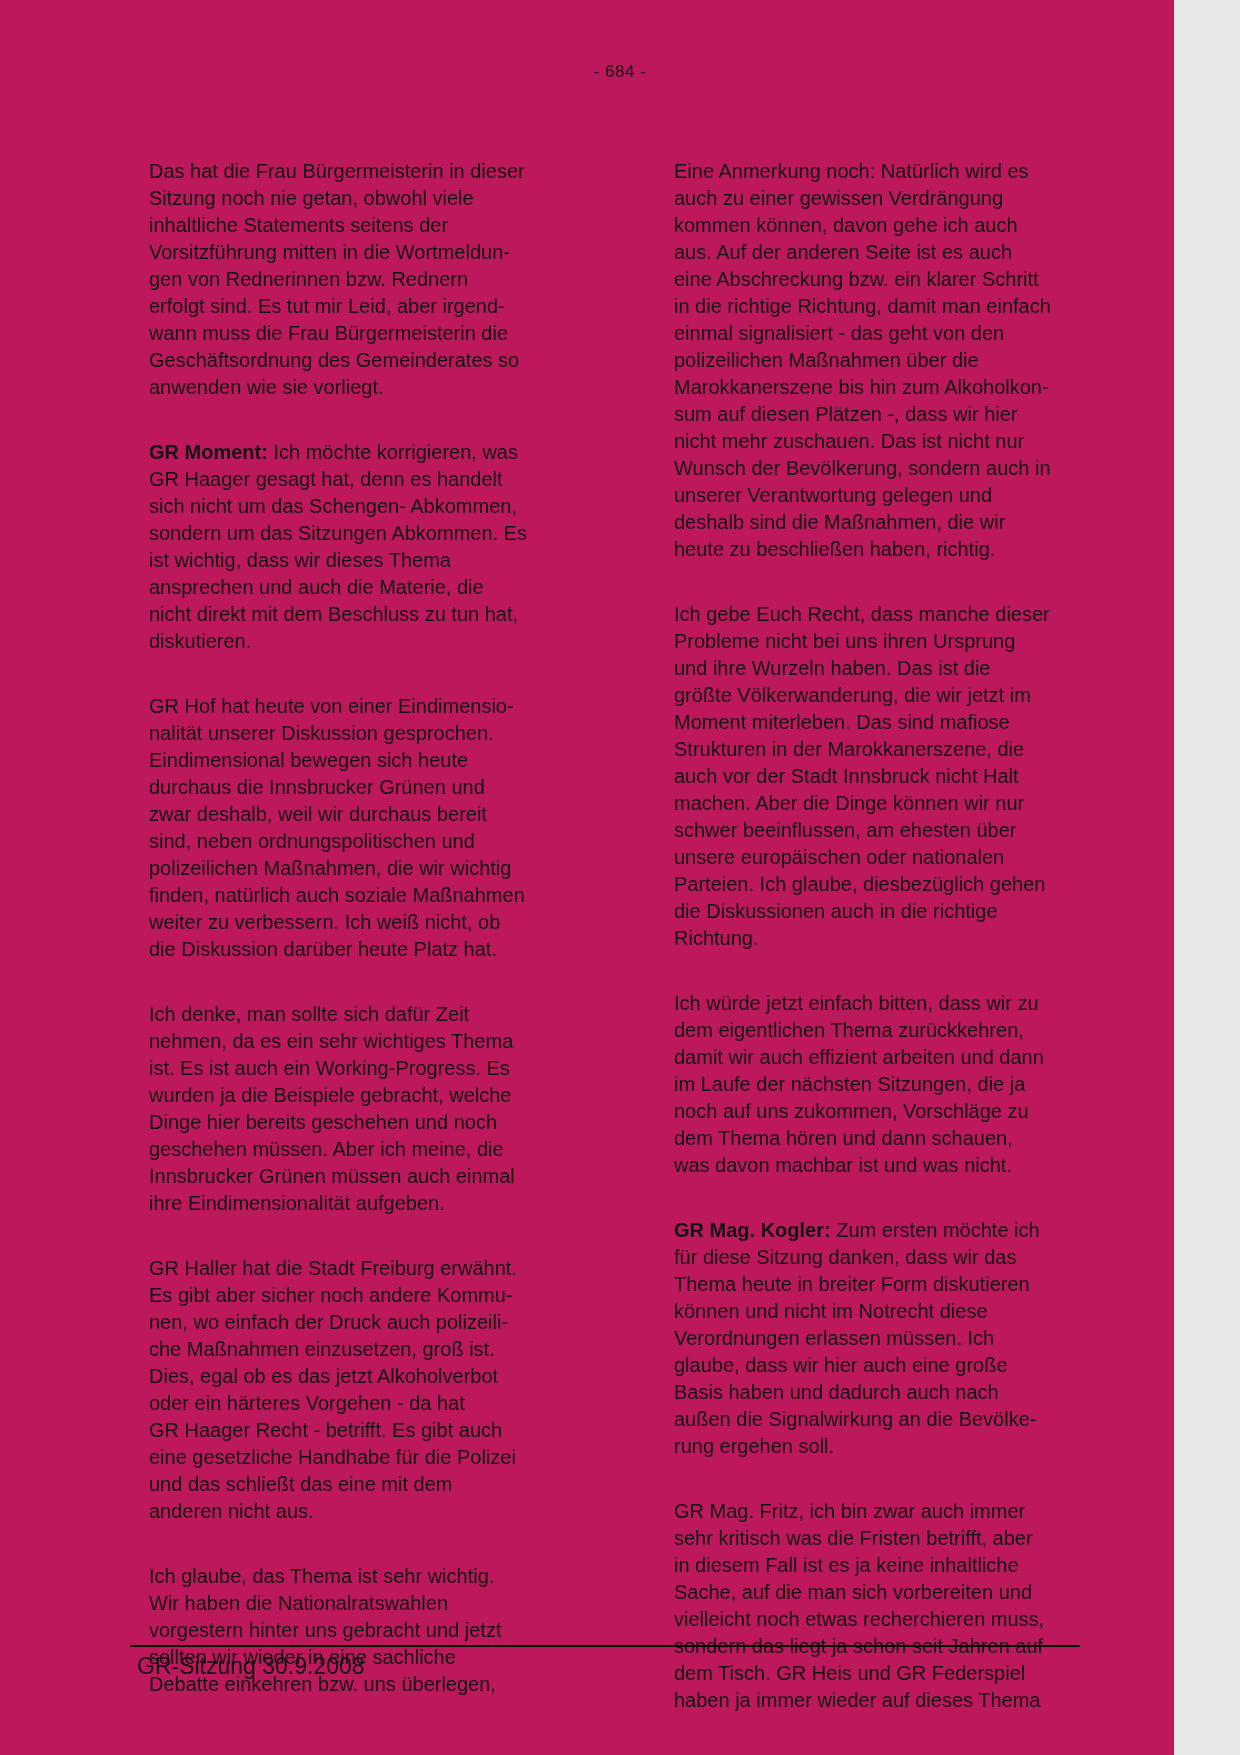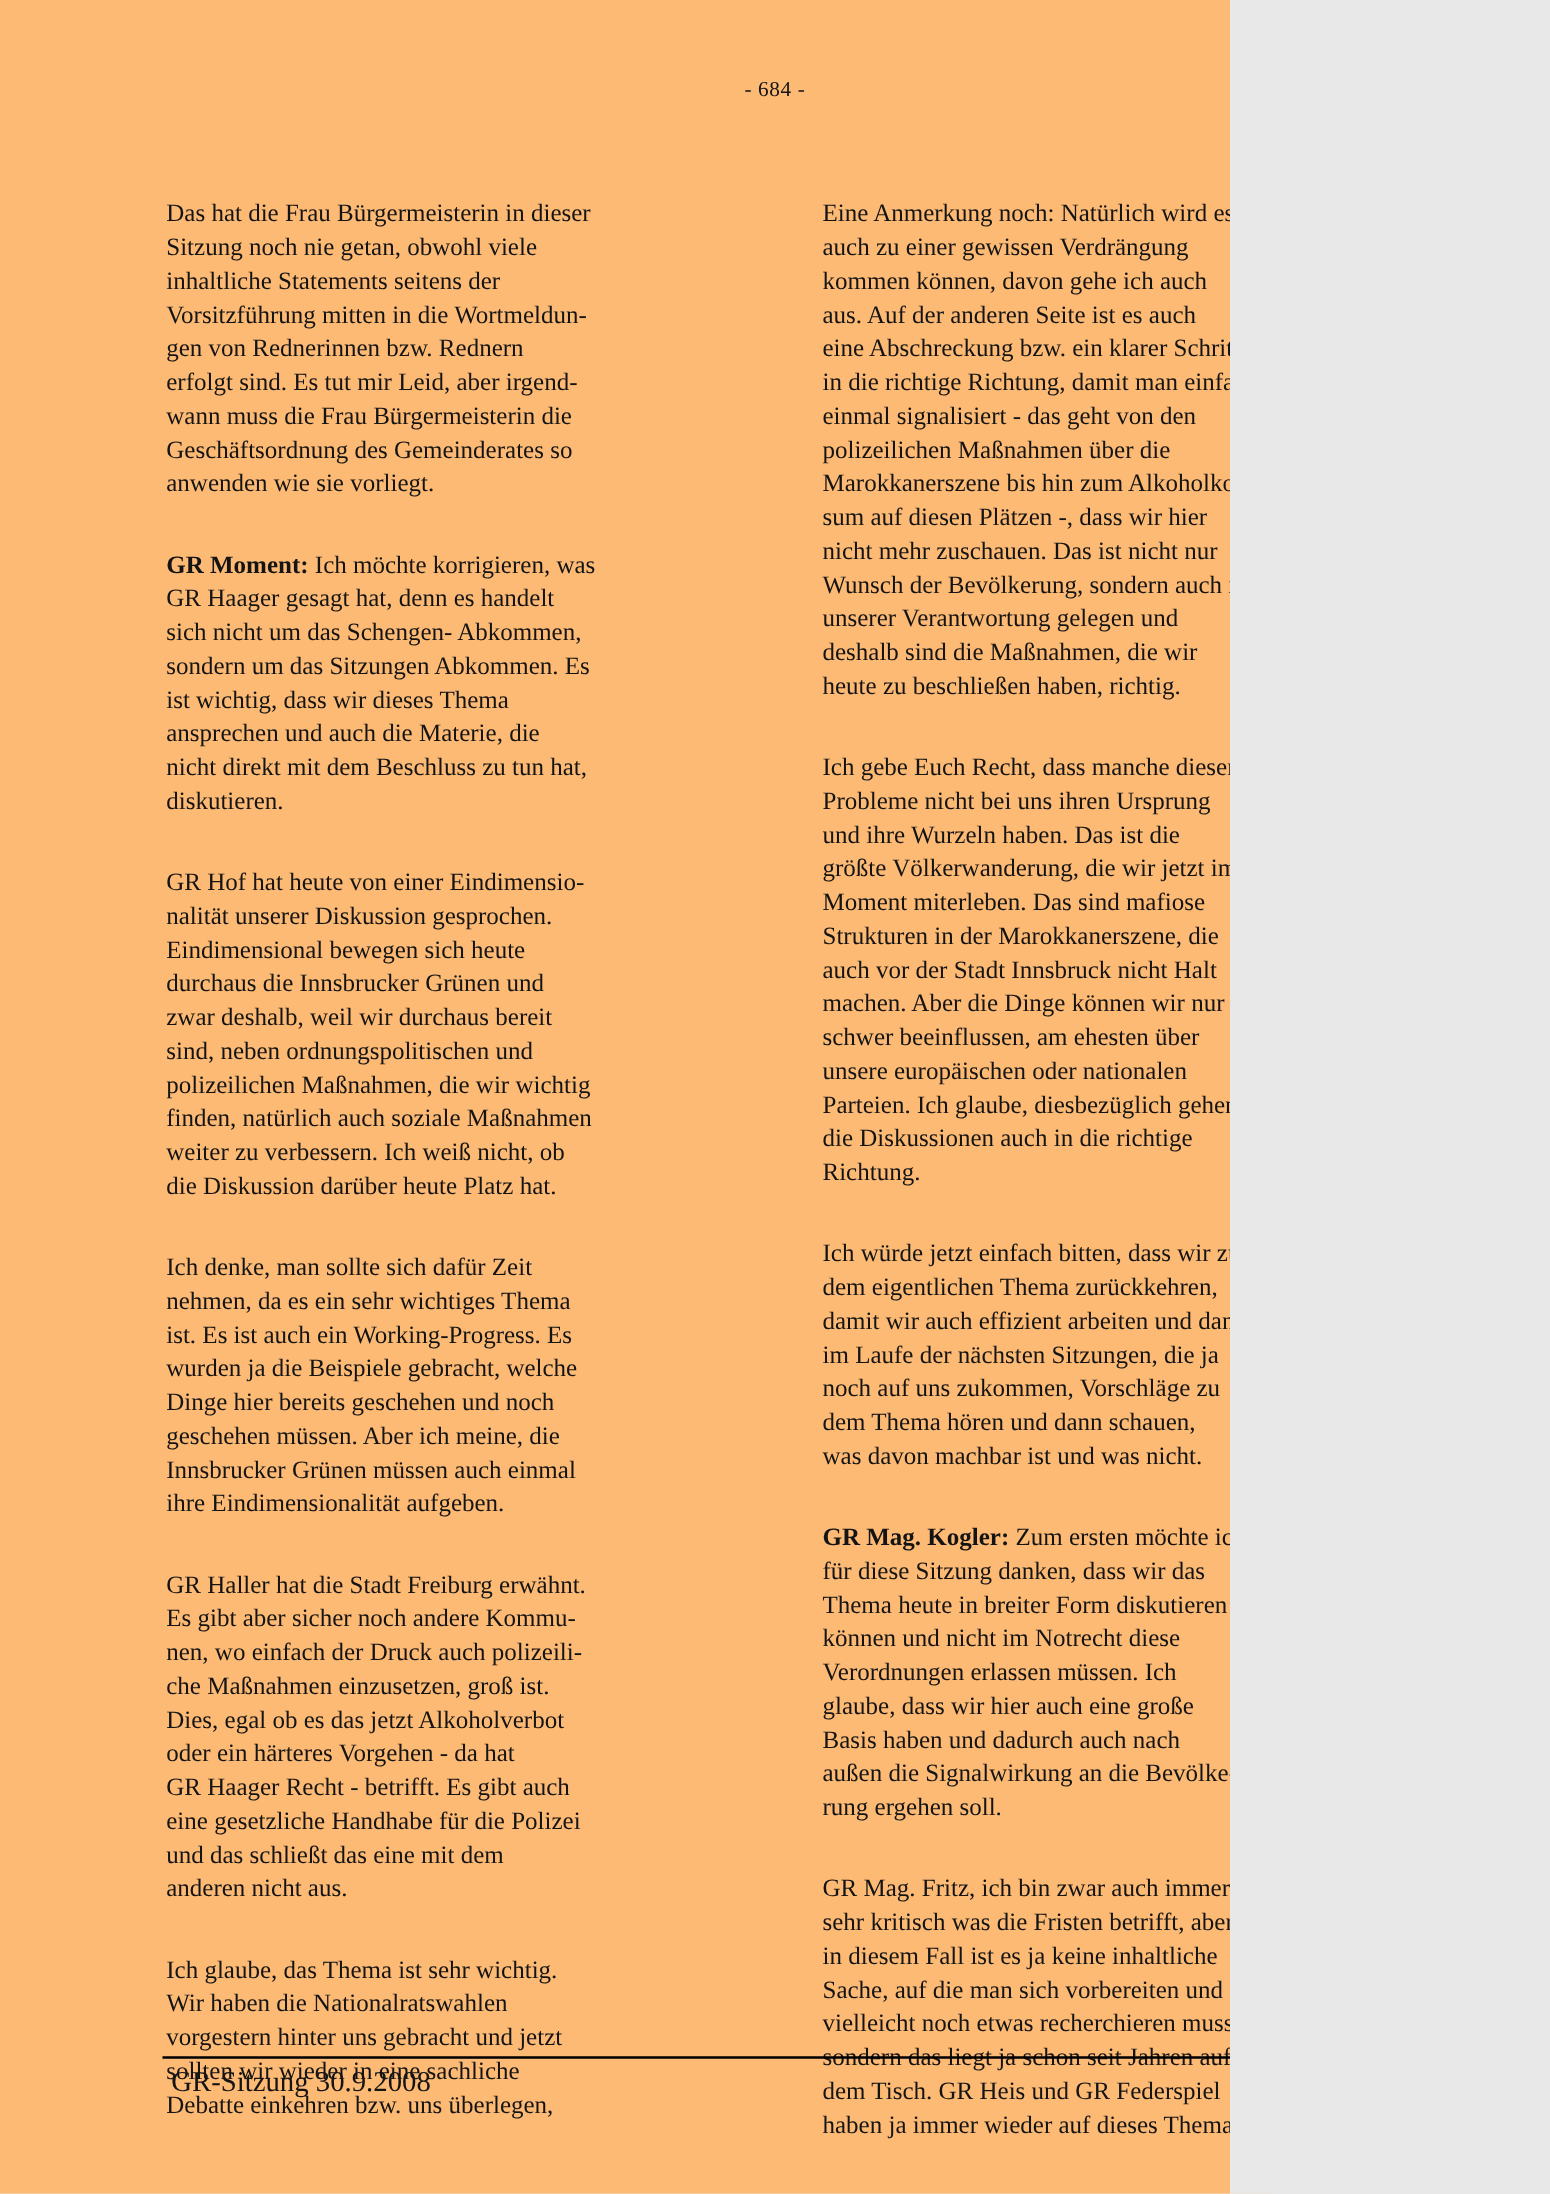--- a/index.html
+++ b/index.html
@@ -2,24 +2,24 @@
 <html lang="de"><head>
 <meta charset="utf-8">
 <style>
   html, body {
     margin: 0;
     padding: 0;
     background: #e8e8e8;
   }
   .page {
     position: relative;
-    width: 984px;
+    width: 1174px;
     height: 1755px;
-    background: #fdba74;
-    font-family: Liberation Serif, serif;
+    background: #be185d;
+    font-family: Liberation Sans, sans-serif;
     color: #141414;
     overflow: hidden;
   }
   .page-number {
     position: absolute;
     top: 62px;
     left: 0;
     width: 1240px;
     text-align: center;
     font-size: 17px;
@@ -29,21 +29,21 @@
     position: absolute;
     top: 131px;
     width: 500px;
     font-size: 20px;
     line-height: 27px;
     white-space: pre-line;
   }
   .col-left  { left: 133px; }
   .col-right { left: 658px; }
   .para {
-    margin: 0 0 11px 0;
+    margin: 0 0 11px 16px;
     padding: 0;
   }
   .speaker {
     font-weight: 700;
   }
   sup.inline-sup {
     font-size: 12px;
     line-height: 0;
     vertical-align: 7px;
   }

